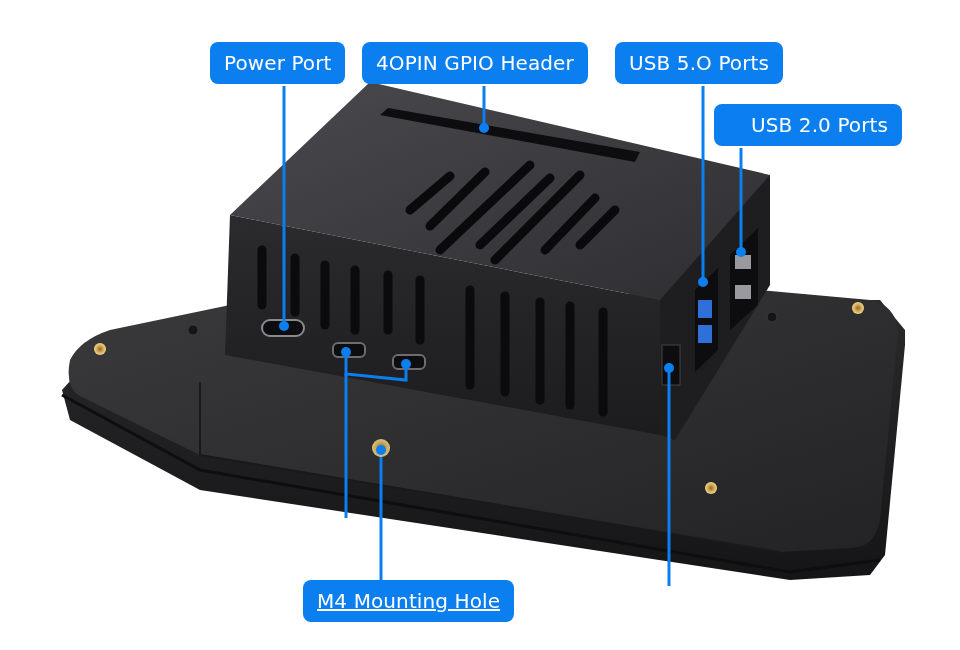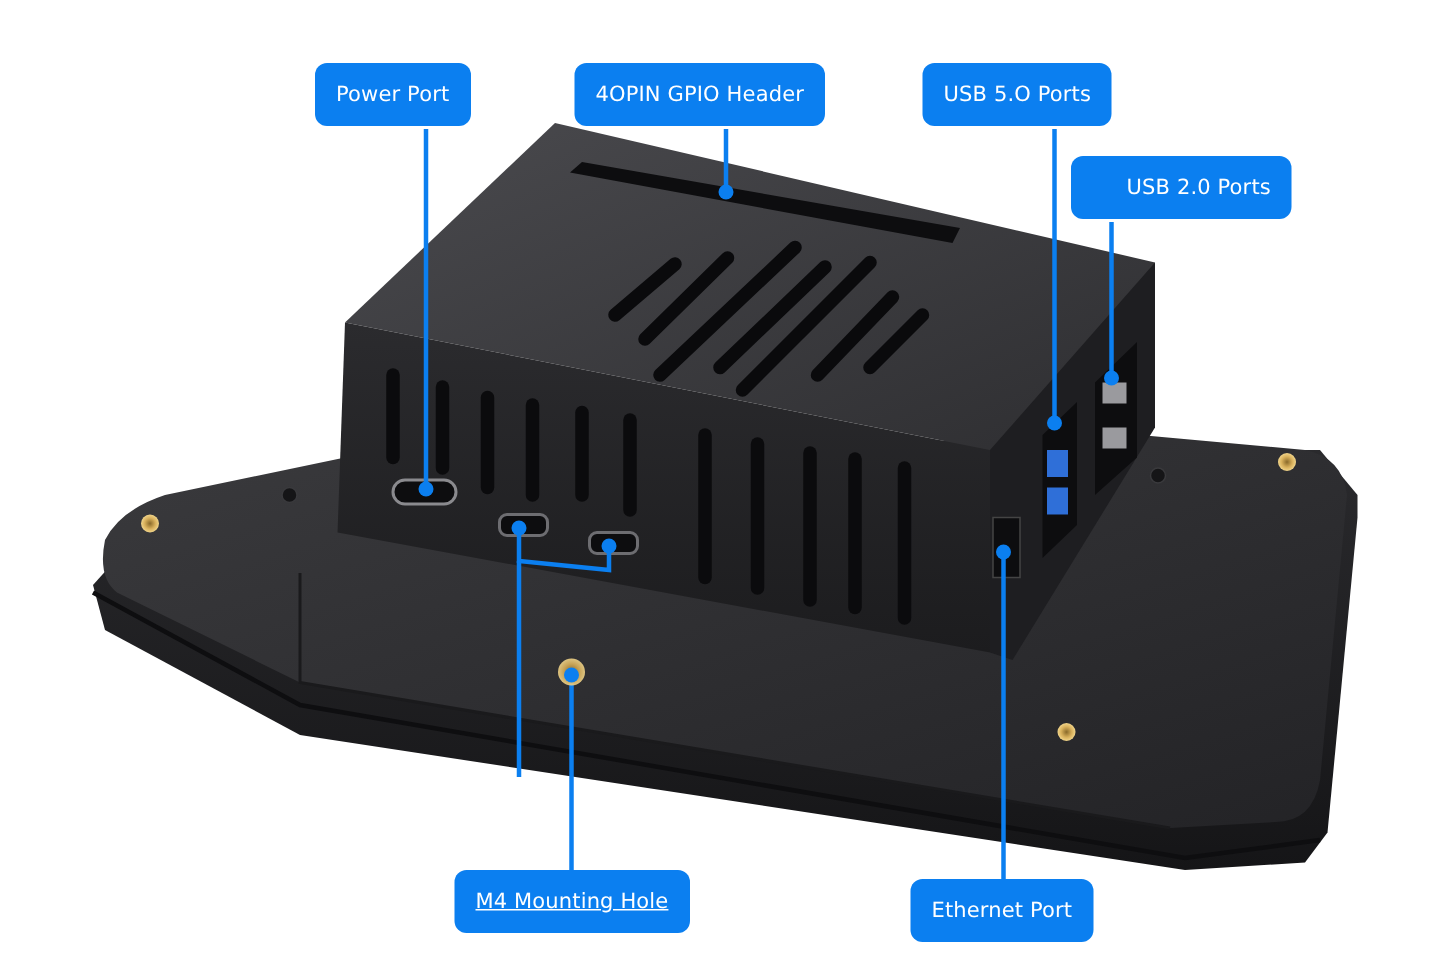--- a/index.html
+++ b/index.html
@@ -1,20 +1,20 @@
 <!DOCTYPE html>
 <html><head>
 <meta charset="utf-8">
 <style>
   html, body { margin:0; padding:0; }
   body { width:960px; height:650px; background:#ffffff; position:relative; overflow:hidden;
          font-family:"DejaVu Sans","Liberation Sans",sans-serif; }
   .stage { position:absolute; left:0; top:0; width:960px; height:650px; }
   .label { position:absolute; background:#0b7ff0; color:#ffffff; border-radius:8px;
-           font-size:14px; line-height:42px; height:42px; padding:0 14px; white-space:nowrap;
+           font-size:20px; line-height:42px; height:42px; padding:0 14px; white-space:nowrap;
            box-sizing:border-box; letter-spacing:0.1px; }
   svg { position:absolute; left:0; top:0; }
 </style>
 </head>
 <body>
 
 <div class="stage">
   <svg width="960" height="650" viewBox="0 0 960 650">
     <defs>
       <linearGradient id="baseTop" x1="0" y1="0" x2="1" y2="1">
@@ -125,18 +125,17 @@
       <circle cx="346" cy="352" r="5"></circle>
       <circle cx="406" cy="364" r="5"></circle>
       <circle cx="381" cy="450" r="5"></circle>
       <circle cx="669" cy="368" r="5"></circle>
     </g>
     <circle cx="381" cy="448" r="9" fill="url(#brass)" opacity="0.9"></circle>
     <circle cx="381" cy="450" r="5" fill="#0b7ff0"></circle>
   </svg>
 
   <div class="label" style="left:210px; top:42px;">Power Port</div>
-  <div class="label" style="left:383px; top:42px;text-align:center;">4OPIN GPIO Header</div>
+  <div class="label" style="left:362px; top:42px;text-align:center;">4OPIN GPIO Header</div>
   <div class="label" style="left:615px; top:42px;">USB 5.O Ports</div>
   <div class="label" style="left:714px; top:104px;padding-left:37px;">USB 2.0 Ports</div>
   <div class="label" style="left:303px; top:580px;text-decoration:underline;">M4 Mounting Hole</div>
-  <div class="label" style="left:607px; top:586px;">Ethernet Port</div>
 </div>
 
 </body></html>

